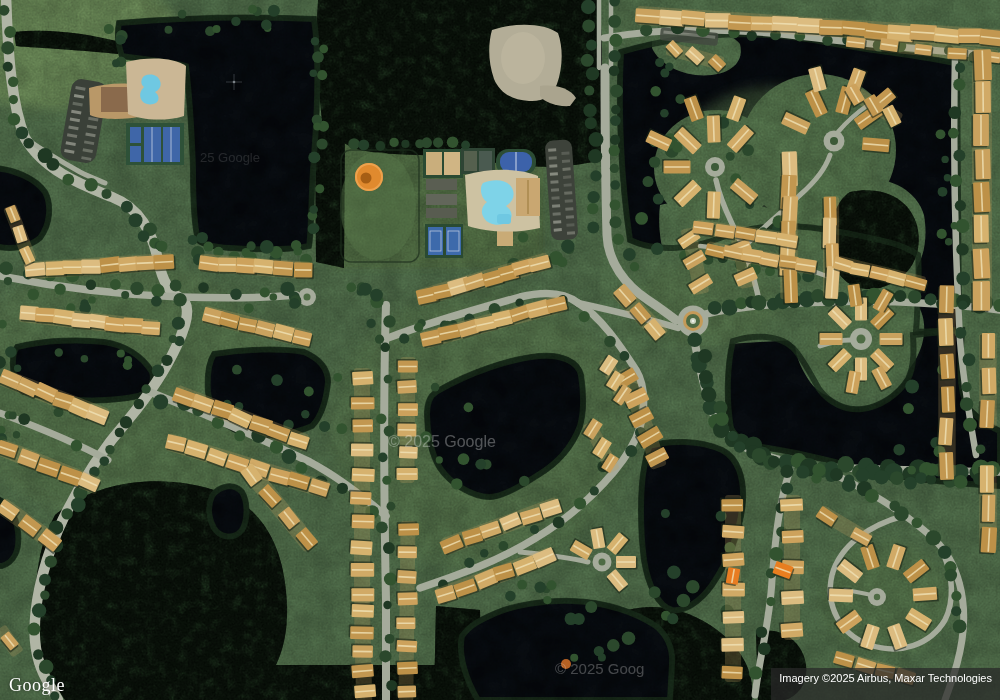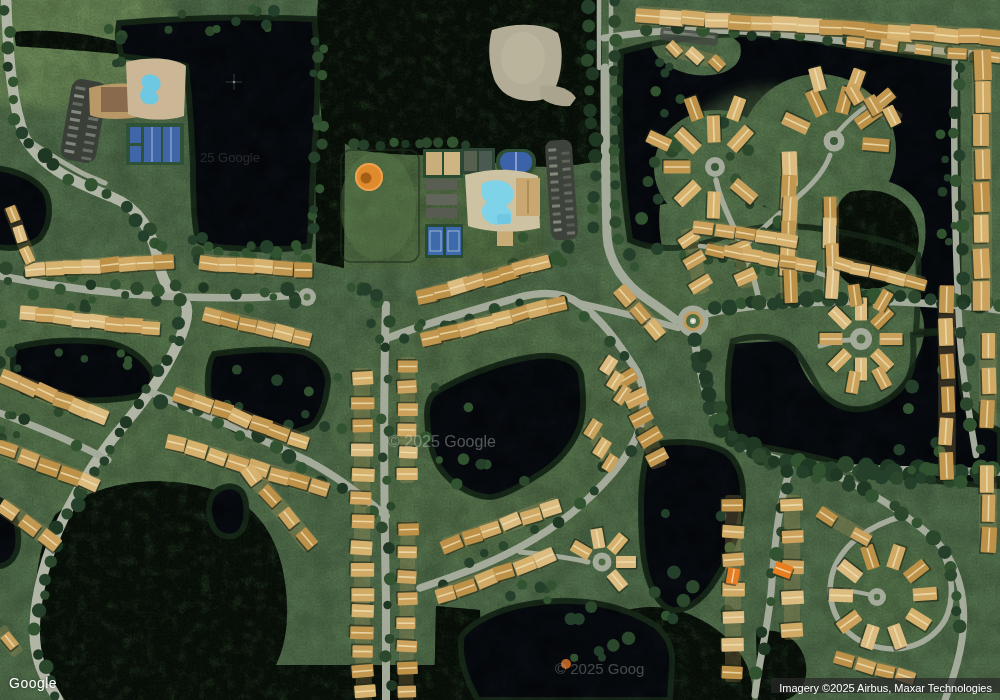--- a/index.html
+++ b/index.html
@@ -2678,15 +2678,15 @@
         </g>
 </g>
 
 <text x="388" y="447" font-family="Liberation Sans, sans-serif" font-size="16" fill="#ffffff" opacity="0.3">© 2025 Google</text>
 
 <text x="200" y="162" font-family="Liberation Sans, sans-serif" font-size="13" fill="#ffffff" opacity="0.12">25 Google</text>
 
 <text x="555" y="674" font-family="Liberation Sans, sans-serif" font-size="15" fill="#ffffff" opacity="0.25">© 2025 Goog</text>
 </svg>
 
-<div style="position:absolute;left:9px;top:675px;color:#fff;font-size:14px;font-weight:500;letter-spacing:0.5px;text-shadow:0 0 3px rgba(0,0,0,0.5);font-family:Liberation Sans, sans-serif;">Google</div>
-
-<div style="position:absolute;right:0;bottom:7px;height:15px;background:rgba(40,40,40,0.72);color:#fff;font-size:11px;line-height:20px;padding:0 8px;font-family:'Liberation Sans',sans-serif;">Imagery ©2025 Airbus, Maxar Technologies</div>
+<div style="position:absolute;left:9px;top:675px;color:#fff;font-size:18px;font-weight:500;letter-spacing:0.5px;text-shadow:0 0 3px rgba(0,0,0,0.5);font-family:Liberation Serif, serif;">Google</div>
+
+<div style="position:absolute;right:0;bottom:0;height:32px;background:rgba(40,40,40,0.72);color:#fff;font-size:11px;line-height:20px;padding:0 8px;font-family:'Liberation Sans',sans-serif;">Imagery ©2025 Airbus, Maxar Technologies</div>
 </div>
 </body></html>

